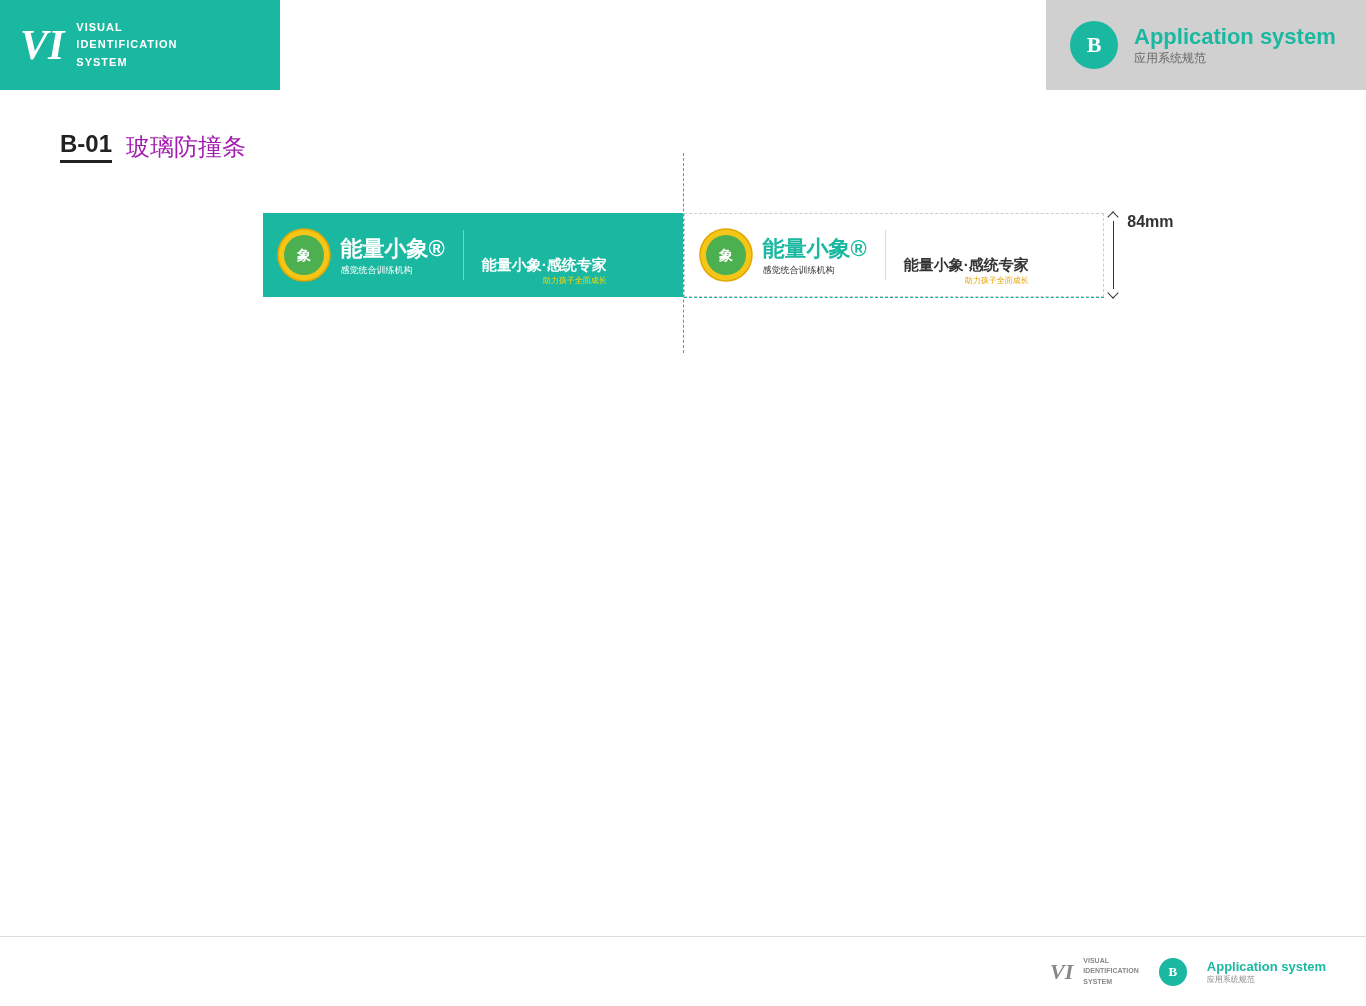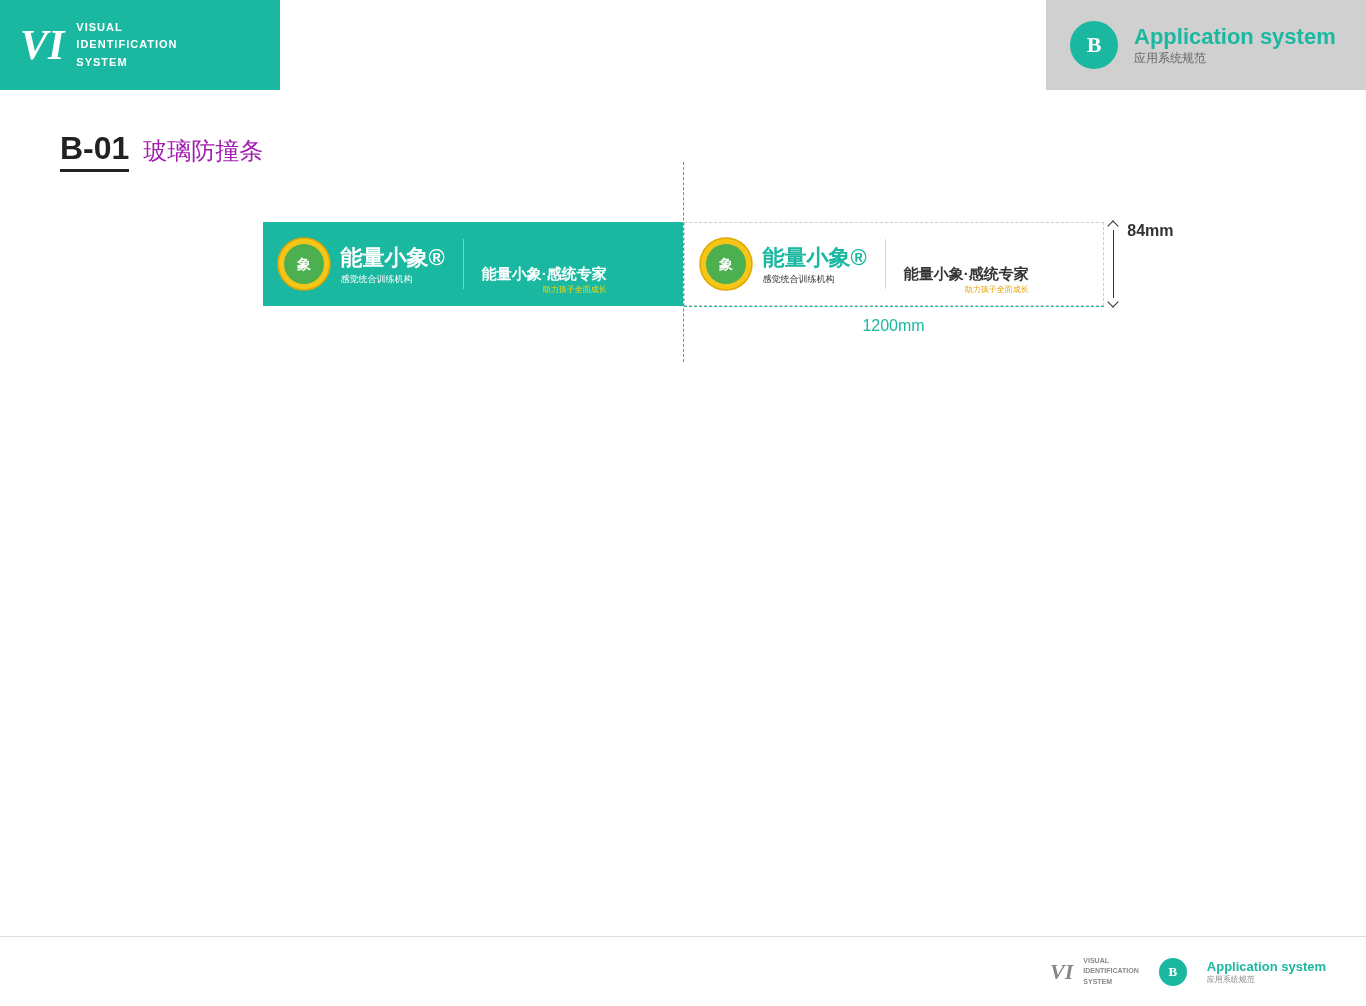--- a/index.html
+++ b/index.html
@@ -88,21 +88,21 @@
     }
 
     
     .section-title {
       display: flex;
       align-items: center;
       gap: 14px;
       margin-bottom: 50px;
     }
     .section-code {
-      font-size: 32px;
+      font-size: 24px;
       font-weight: bold;
       color: #222222;
       font-family: Arial, sans-serif;
       border-bottom: 3px solid #222222;
       padding-bottom: 2px;
     }
     .section-name {
       font-size: 24px;
       color: #a21caf;
       font-weight: normal;
@@ -440,23 +440,20 @@
             <div class="measurement-84-arrow-top"></div>
             <div class="measurement-84-vert-line"></div>
             <div class="measurement-84-arrow-bottom"></div>
           </div>
           <span class="measurement-84-label">84mm</span>
         </div>
       </div>
 
       <div class="dashed-divider-h"></div>
 
-      <div class="measurement-1200">
-        <span class="measurement-1200-label">1200mm</span>
-      </div>
     </div>
 
   </div>
 </div>
 
 <div class="footer">
   <div class="footer-logo-group">
     <span class="footer-vi-logo">VI</span>
     <div class="footer-vi-text">
       <div>VISUAL</div>

